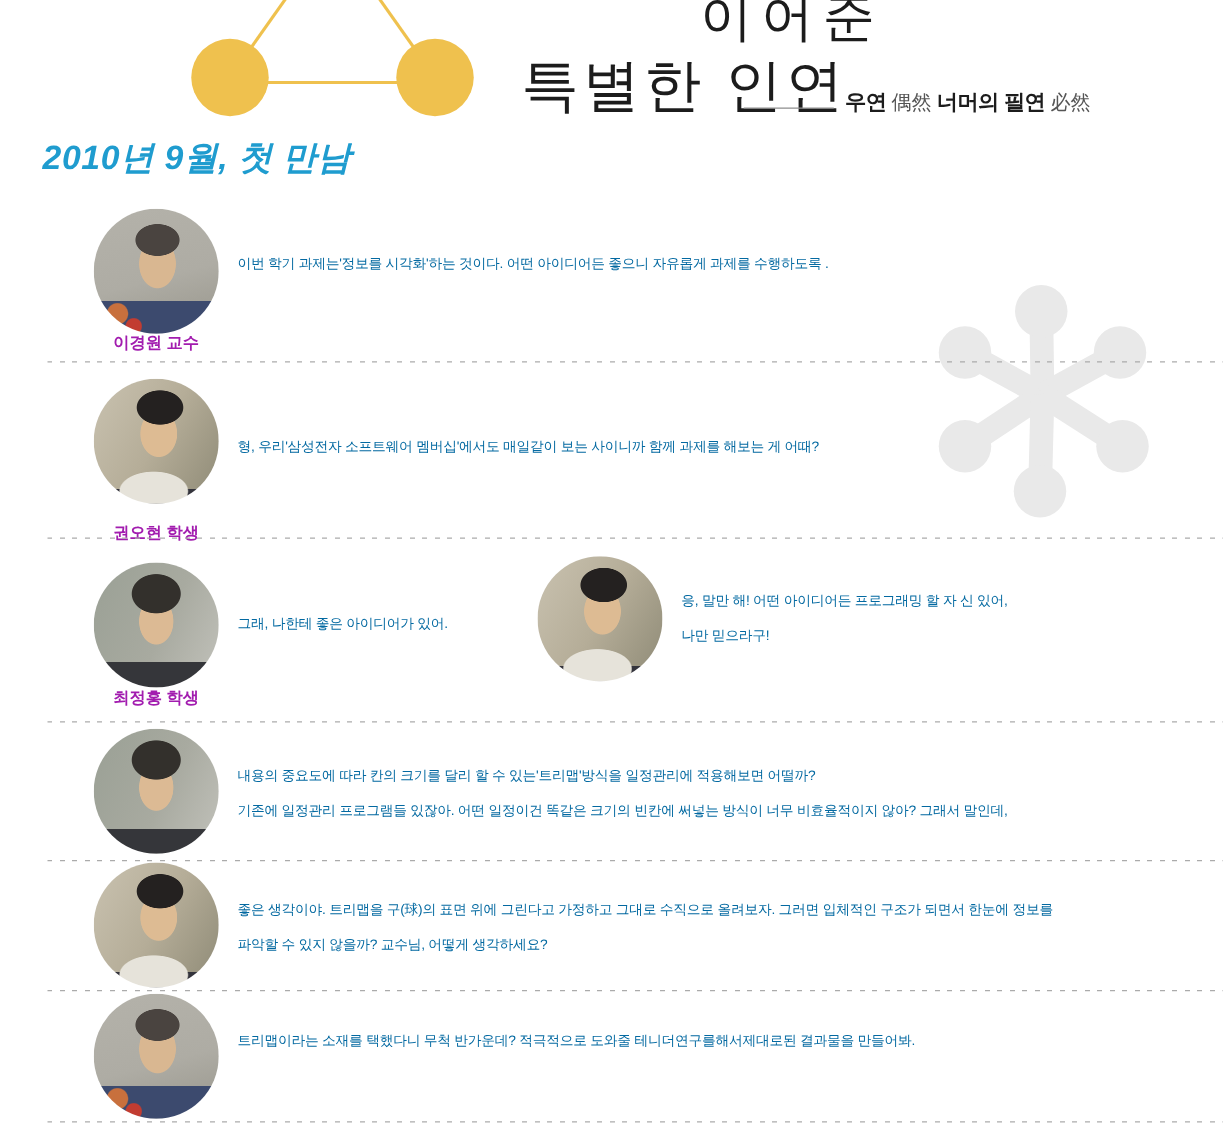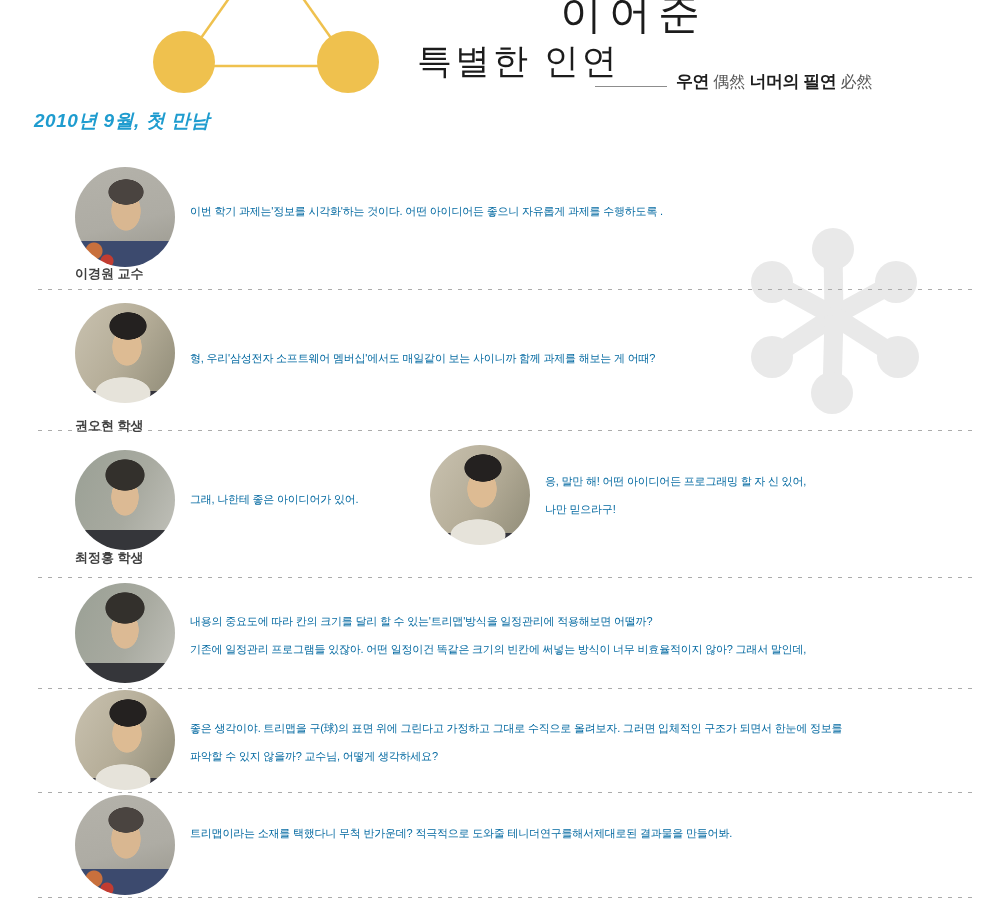--- a/index.html
+++ b/index.html
@@ -9,34 +9,34 @@
     font-family:"Liberation Sans","DejaVu Sans",sans-serif;
   }
   .abs{position:absolute;}
   
   #network-svg{position:absolute;left:140px;top:0;z-index:2;}
   #title-line1{
     position:absolute;left:560px;top:-14px;font-size:42px;letter-spacing:7px;
     color:#1c1c1c;font-weight:400;z-index:2;white-space:nowrap;
   }
   #title-line2{
-    position:absolute;left:417px;top:38px;font-size:35px;letter-spacing:3px;
+    position:absolute;left:417px;top:38px;font-size:46px;letter-spacing:3px;
     color:#1c1c1c;font-weight:400;z-index:2;white-space:nowrap;
   }
   #title-underline{
     position:absolute;left:595px;top:86px;width:72px;height:0;
     border-top:1px solid #8d8d8d;z-index:2;
   }
   #tagline{
     position:absolute;left:676px;top:70px;font-size:17px;font-weight:bold;
     color:#1c1c1c;z-index:2;white-space:nowrap;letter-spacing:-0.5px;
   }
   #tagline .hanja{font-size:16px;font-weight:normal;color:#555;letter-spacing:0;}
   #section-title{
-    position:absolute;left:34px;top:108px;font-size:19px;font-weight:bold;
+    position:absolute;left:34px;top:108px;font-size:27px;font-weight:bold;
     font-style:italic;color:#1f9ccf;letter-spacing:0.5px;z-index:2;white-space:nowrap;
   }
   
   #asterisk-svg{position:absolute;left:745px;top:228px;z-index:0;}
   
   .sep{
     position:absolute;left:38px;width:940px;height:1px;z-index:3;
     background:repeating-linear-gradient(90deg,#ababab 0 4px,transparent 4px 10px);
   }
   
@@ -62,22 +62,22 @@
       linear-gradient(120deg, #c9c2b0 0%, #b5ad98 50%, #8e8a76 100%);
   }
   .photo-choi{
     background:
       radial-gradient(ellipse 20px 16px at 50% 25%, #33302c 0 96%, transparent 100%),
       radial-gradient(ellipse 14px 19px at 50% 47%, #dcba94 0 96%, transparent 100%),
       linear-gradient(0deg, #35363a 0 20%, transparent 20%),
       linear-gradient(115deg, #9aa095 0%, #a8aaa0 55%, #c2c2bb 100%);
   }
   .speaker-name{
-    position:absolute;width:100px;font-size:13px;
-    font-weight:bold;color:#404040;z-index:2;white-space:nowrap;
+    position:absolute;width:100px;text-align:center;font-size:13px;
+    font-weight:bold;color:#a21caf;z-index:2;white-space:nowrap;
   }
   .bubble{
     position:absolute;font-size:11px;line-height:28px;color:#0369a1;
     z-index:2;white-space:nowrap;letter-spacing:-0.2px;
   }
 </style>
 </head>
 <body>
 
 <svg id="network-svg" width="260" height="100" viewBox="0 0 260 100">

